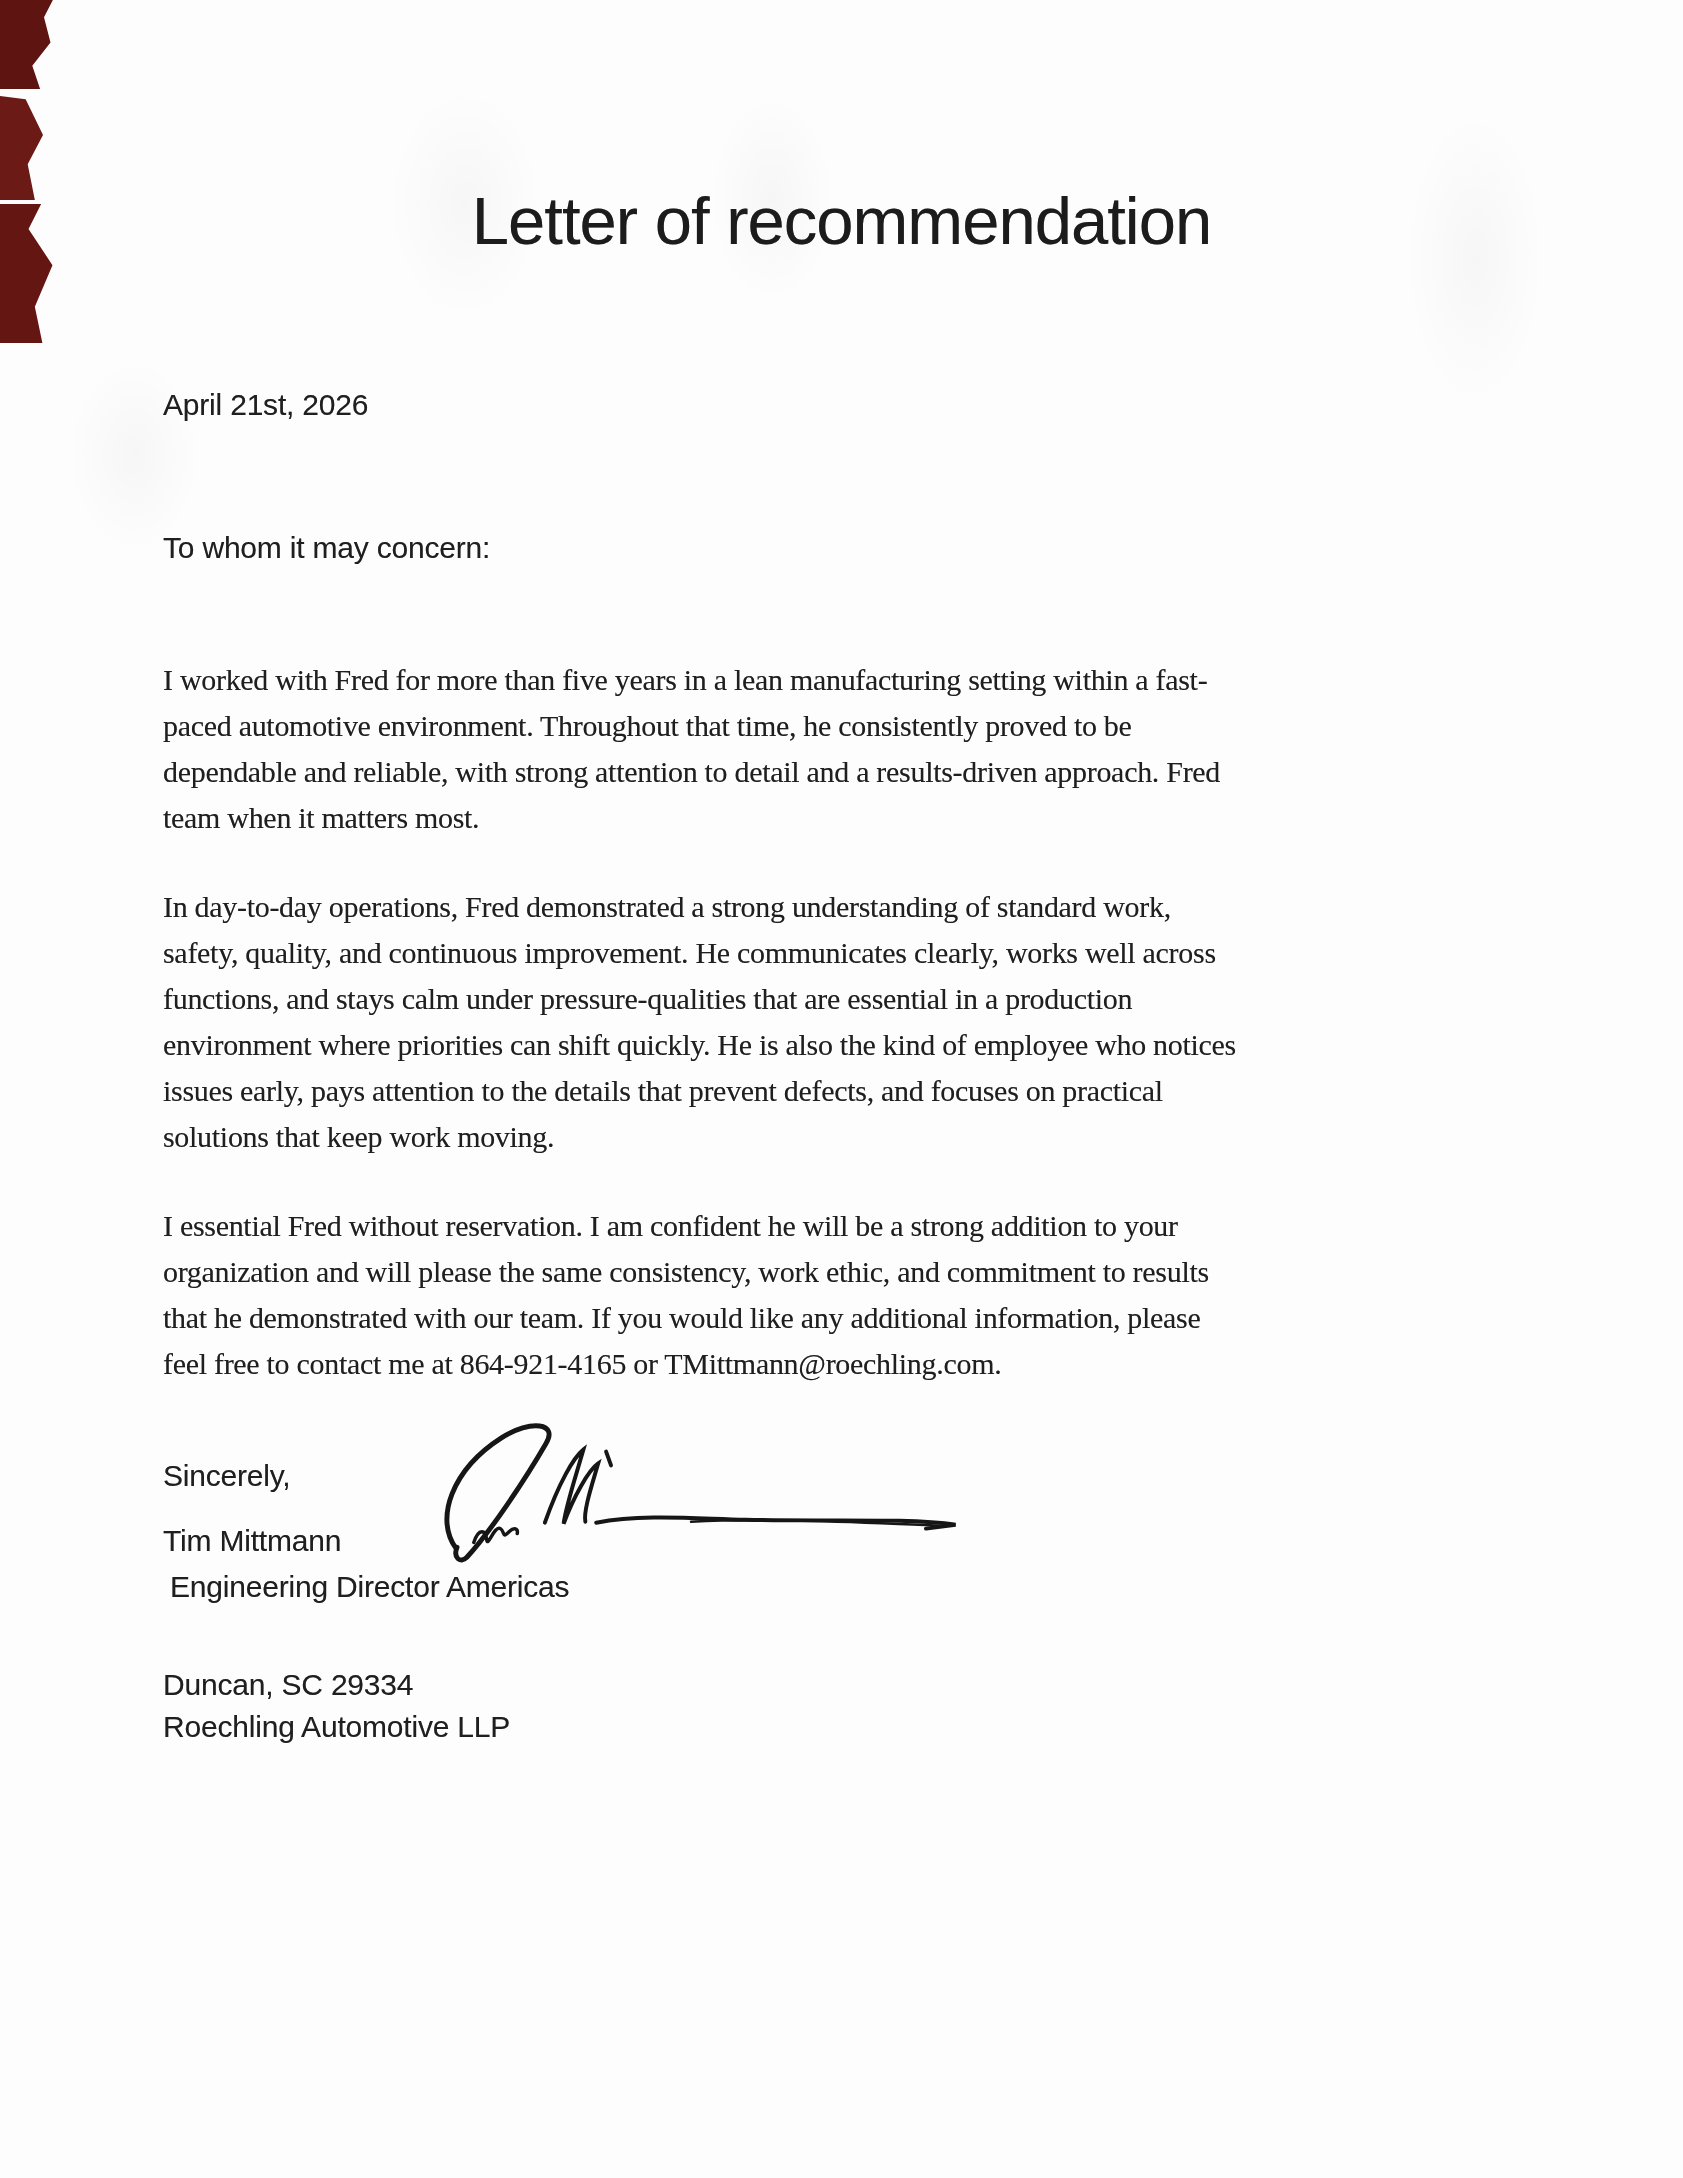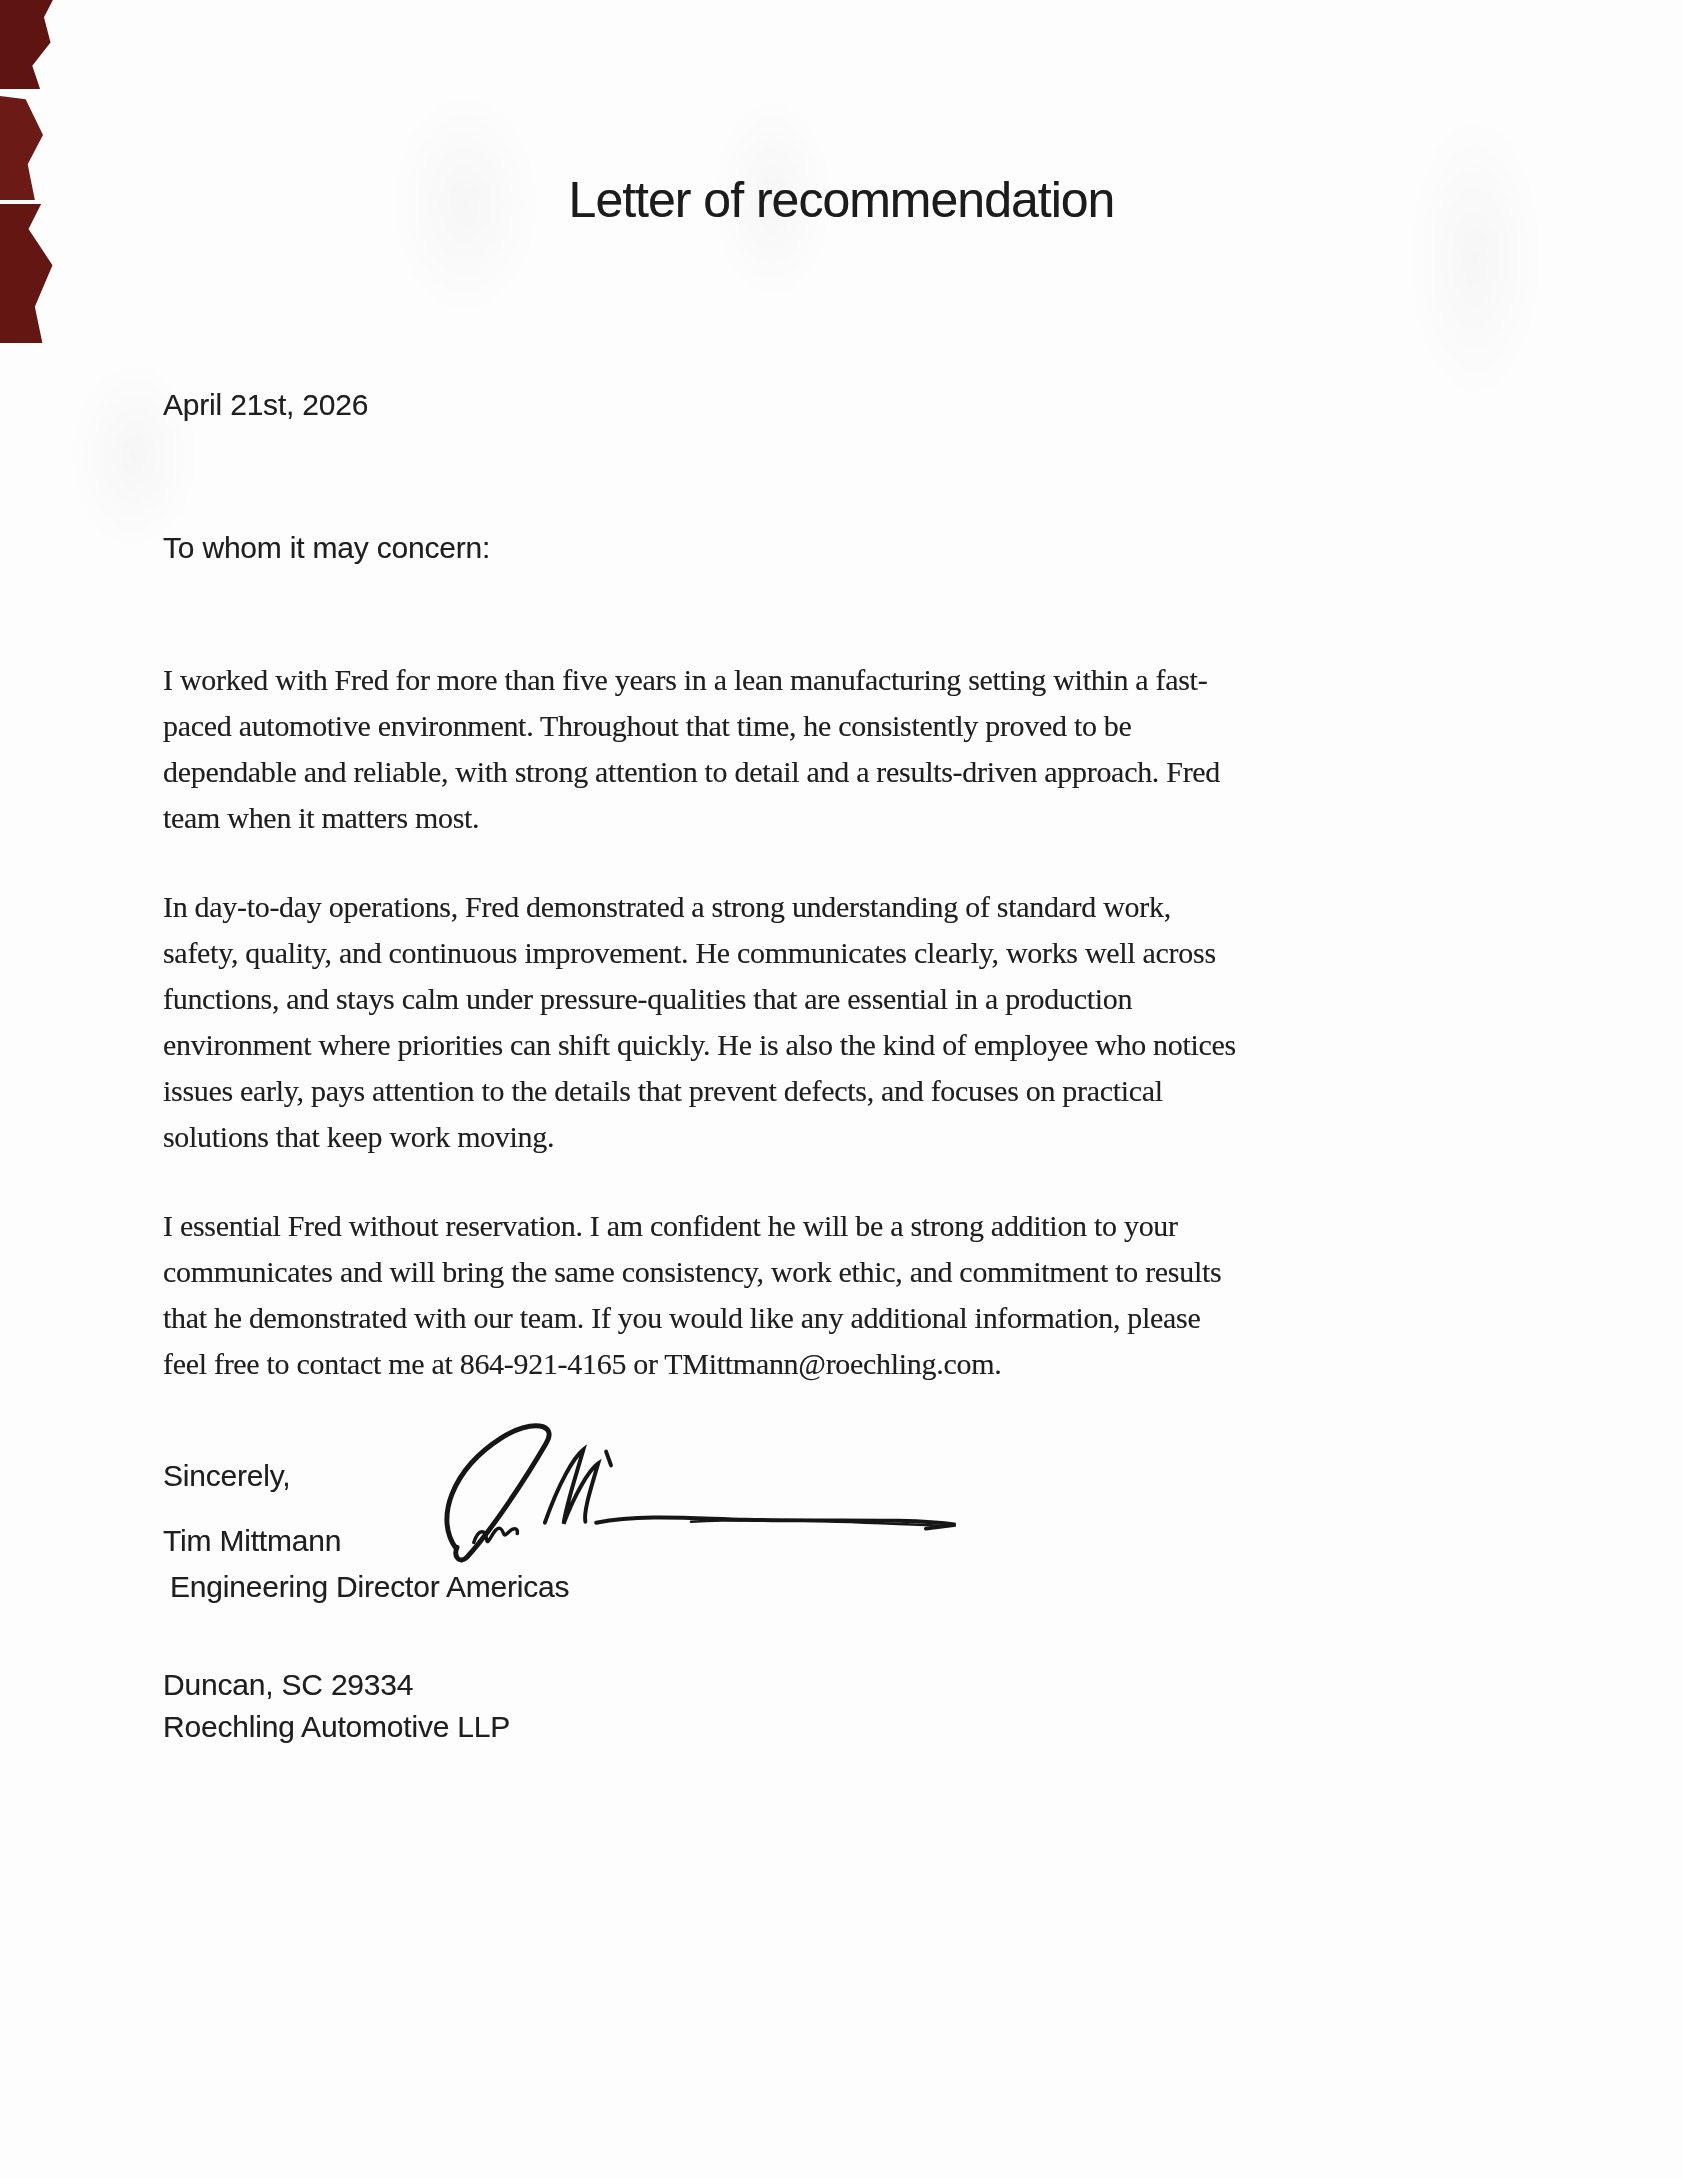--- a/index.html
+++ b/index.html
@@ -48,21 +48,21 @@
     top: 204px; width: 63px; height: 139px;
     background: #641712;
     clip-path: polygon(0 0, 78% 0, 58% 18%, 96% 44%, 68% 74%, 80% 100%, 0 100%);
   }
 
   .title {
     position: absolute;
     left: 0; right: 0;
     top: 137px;
     text-align: center;
-    font-size: 50px;
+    font-size: 67px;
     font-weight: 400;
     letter-spacing: -1px;
     color: #1c1c1c;
     text-shadow: 0 0 0.6px rgba(0,0,0,0.45);
   }
   .textline {
     position: absolute;
     left: 163px;
     font-size: 30px;
     letter-spacing: -0.2px;
@@ -131,21 +131,21 @@
       <div class="para">
         <div class="line">In day-to-day operations, Fred demonstrated a strong understanding of standard work,</div>
         <div class="line">safety, quality, and continuous improvement. He communicates clearly, works well across</div>
         <div class="line">functions, and stays calm under pressure-qualities that are essential in a production</div>
         <div class="line">environment where priorities can shift quickly. He is also the kind of employee who notices</div>
         <div class="line">issues early, pays attention to the details that prevent defects, and focuses on practical</div>
         <div class="line">solutions that keep work moving.</div>
       </div>
       <div class="para">
         <div class="line">I essential Fred without reservation. I am confident he will be a strong addition to your</div>
-        <div class="line">communicates and will bring the same consistency, work ethic, and commitment to results</div>
+        <div class="line">organization and will please the same consistency, work ethic, and commitment to results</div>
         <div class="line">that he demonstrated with our team. If you would like any additional information, please</div>
         <div class="line">feel free to contact me at 864-921-4165 or TMittmann@roechling.com.</div>
       </div>
     </div>
 
   <div class="textline closing-line">Sincerely,</div>
 
   <div class="textline name-line">Tim Mittmann</div>
 
   <svg class="signature-svg" viewBox="0 0 600 158" fill="none" xmlns="http://www.w3.org/2000/svg">

